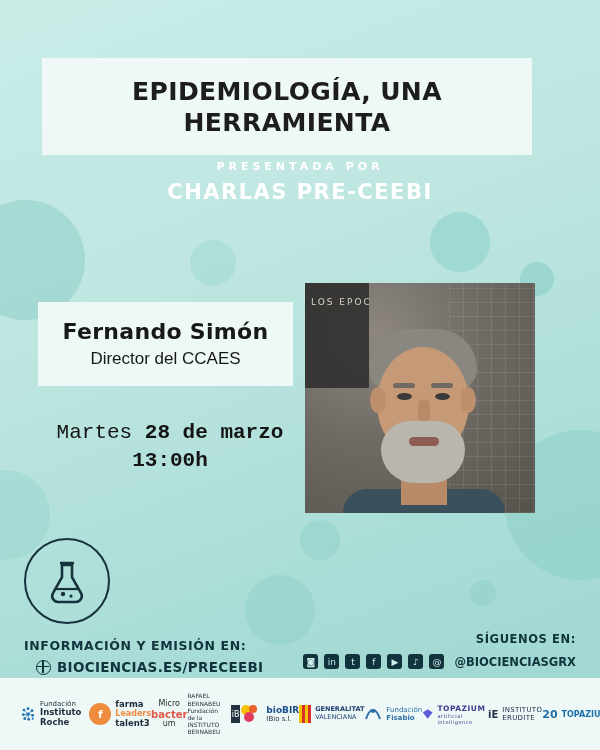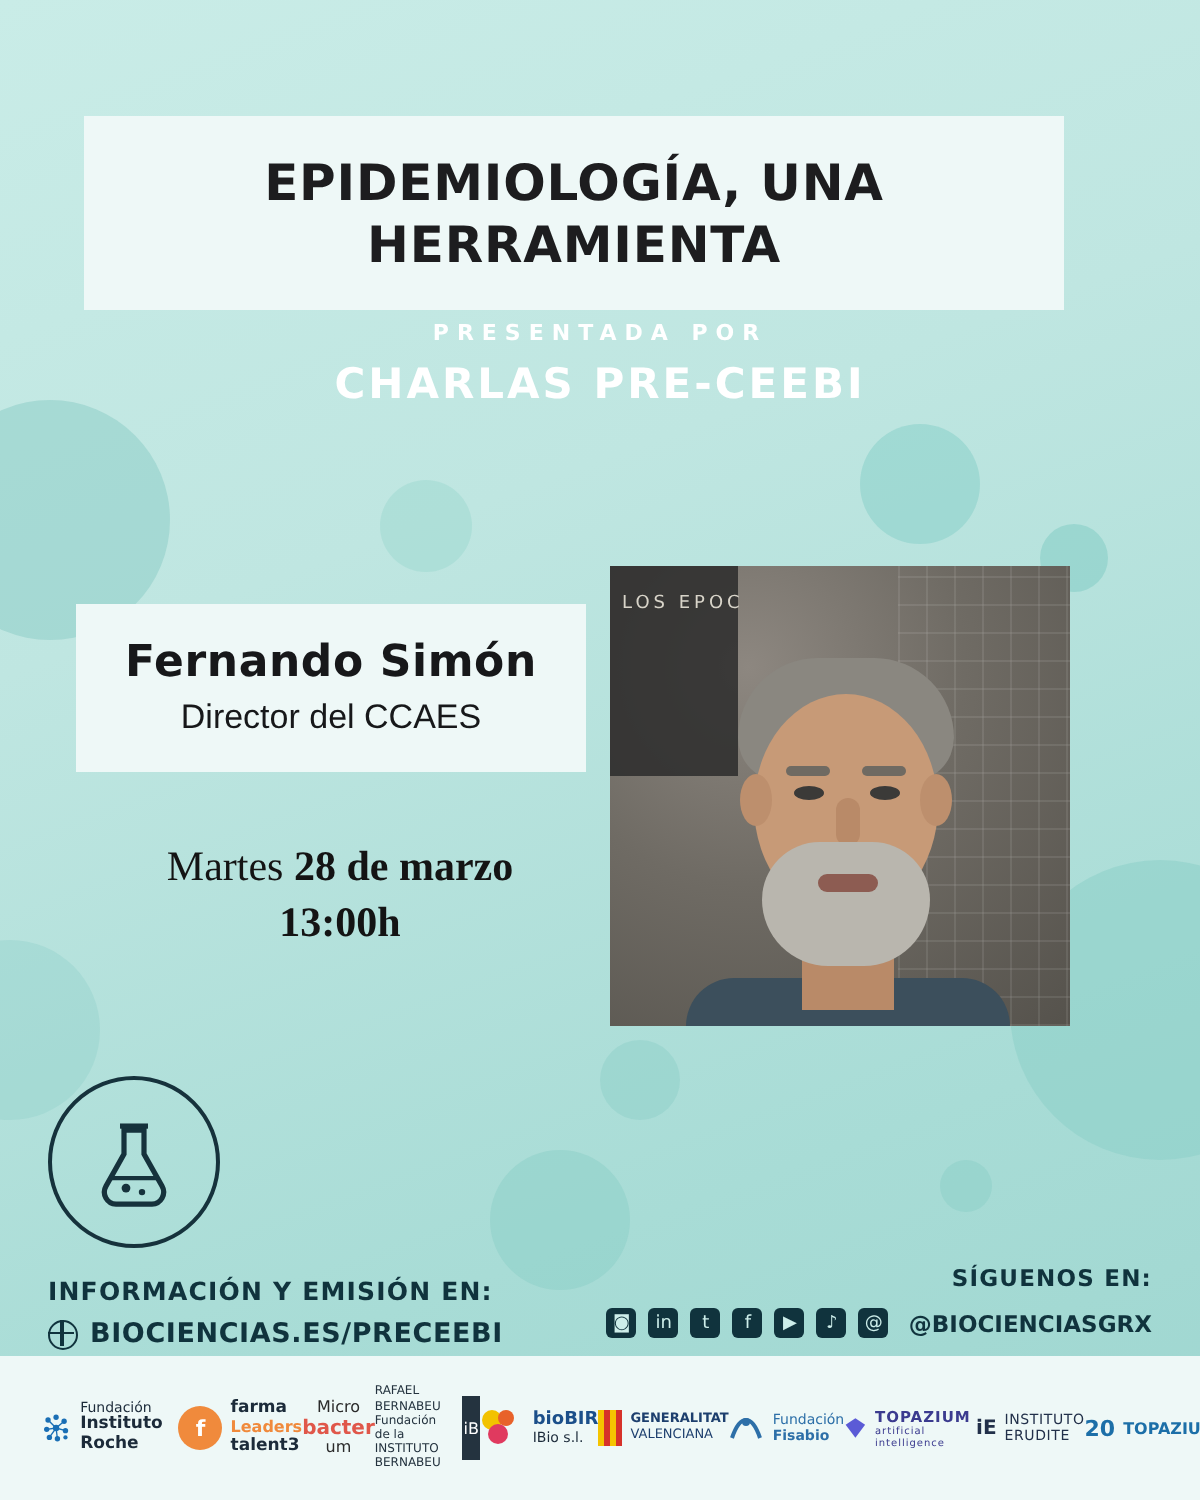--- a/index.html
+++ b/index.html
@@ -69,21 +69,21 @@
     font-weight:bold;font-size:22px;color:#17181a;letter-spacing:.3px;
   }
   .speaker-card .role{
     margin-top:5px;font-size:17px;color:#17181a;
     font-family:"Liberation Sans", sans-serif;
   }
 
   
   .datetime{
     position:absolute;left:55px;top:420px;width:230px;text-align:center;
-    font-family:Liberation Serif, serif;color:#141414;line-height:1.25;
+    font-family:Liberation Mono, monospace;color:#141414;line-height:1.25;
   }
   .datetime .l1{font-size:21px;}
   .datetime .l1 b{font-weight:bold;}
   .datetime .l2{font-size:21px;font-weight:bold;margin-top:2px;}
 
   
   .photo{
     position:absolute;left:305px;top:283px;width:218px;height:230px;
     overflow:hidden;background:#6d6a63;padding-left:12px;
   }
@@ -124,21 +124,21 @@
     position:absolute;inset:0;border-radius:50%;border:2px solid #16323c;
   }
   .flask{position:absolute;left:50%;top:50%;transform:translate(-50%,-48%);}
 
   
   .info{
     position:absolute;left:24px;top:638px;color:#10333d;
     font-family:"DejaVu Sans", sans-serif;
   }
   .info .h{font-size:12.5px;font-weight:bold;letter-spacing:.6px;}
-  .info .u{margin-top:6px;font-size:13.5px;font-weight:bold;letter-spacing:.3px;display:flex;align-items:center;gap:6px;}
+  .info .u{margin-top:6px;font-size:13.5px;font-weight:bold;letter-spacing:.3px;display:flex;align-items:center;gap:6px;margin-left:12px;}
   .globe{width:13px;height:13px;border-radius:50%;border:1.6px solid #10333d;position:relative;display:inline-block;}
   .globe:before{content:"";position:absolute;left:5px;top:-1px;width:1.6px;height:13px;background:#10333d;}
   .globe:after{content:"";position:absolute;left:-1px;top:5px;width:13px;height:1.6px;background:#10333d;}
 
   .social{
     position:absolute;right:24px;top:632px;text-align:right;color:#10333d;
     font-family:"DejaVu Sans", sans-serif;
   }
   .social .h{font-size:11.5px;font-weight:bold;letter-spacing:.6px;}
   .social .row{margin-top:8px;display:flex;align-items:center;justify-content:flex-end;gap:6px;}
@@ -303,21 +303,21 @@
         <div>um</div>
       </div>
     </div>
 
     <div class="sp">
       <div class="bern">
         <div>RAFAEL BERNABEU</div>
         <div>Fundación de la</div>
         <div>INSTITUTO BERNABEU</div>
       </div>
-      <div style="width:16px;height:32px;background:#24333f;color:#fff;font-size:8px;display:flex;align-items:center;justify-content:center">iB</div>
+      <div style="width:16px;height:18px;background:#24333f;color:#fff;font-size:8px;display:flex;align-items:center;justify-content:center">iB</div>
     </div>
 
     <div class="sp">
       <svg width="22" height="20" viewBox="0 0 22 20">
         <circle cx="6" cy="6" r="5" fill="#f2c200"></circle>
         <circle cx="13" cy="5" r="4" fill="#e8622a"></circle>
         <circle cx="9" cy="13" r="5" fill="#e03a5f"></circle>
       </svg>
       <div class="lbl">
         <div class="biobir">bioBIR</div>

